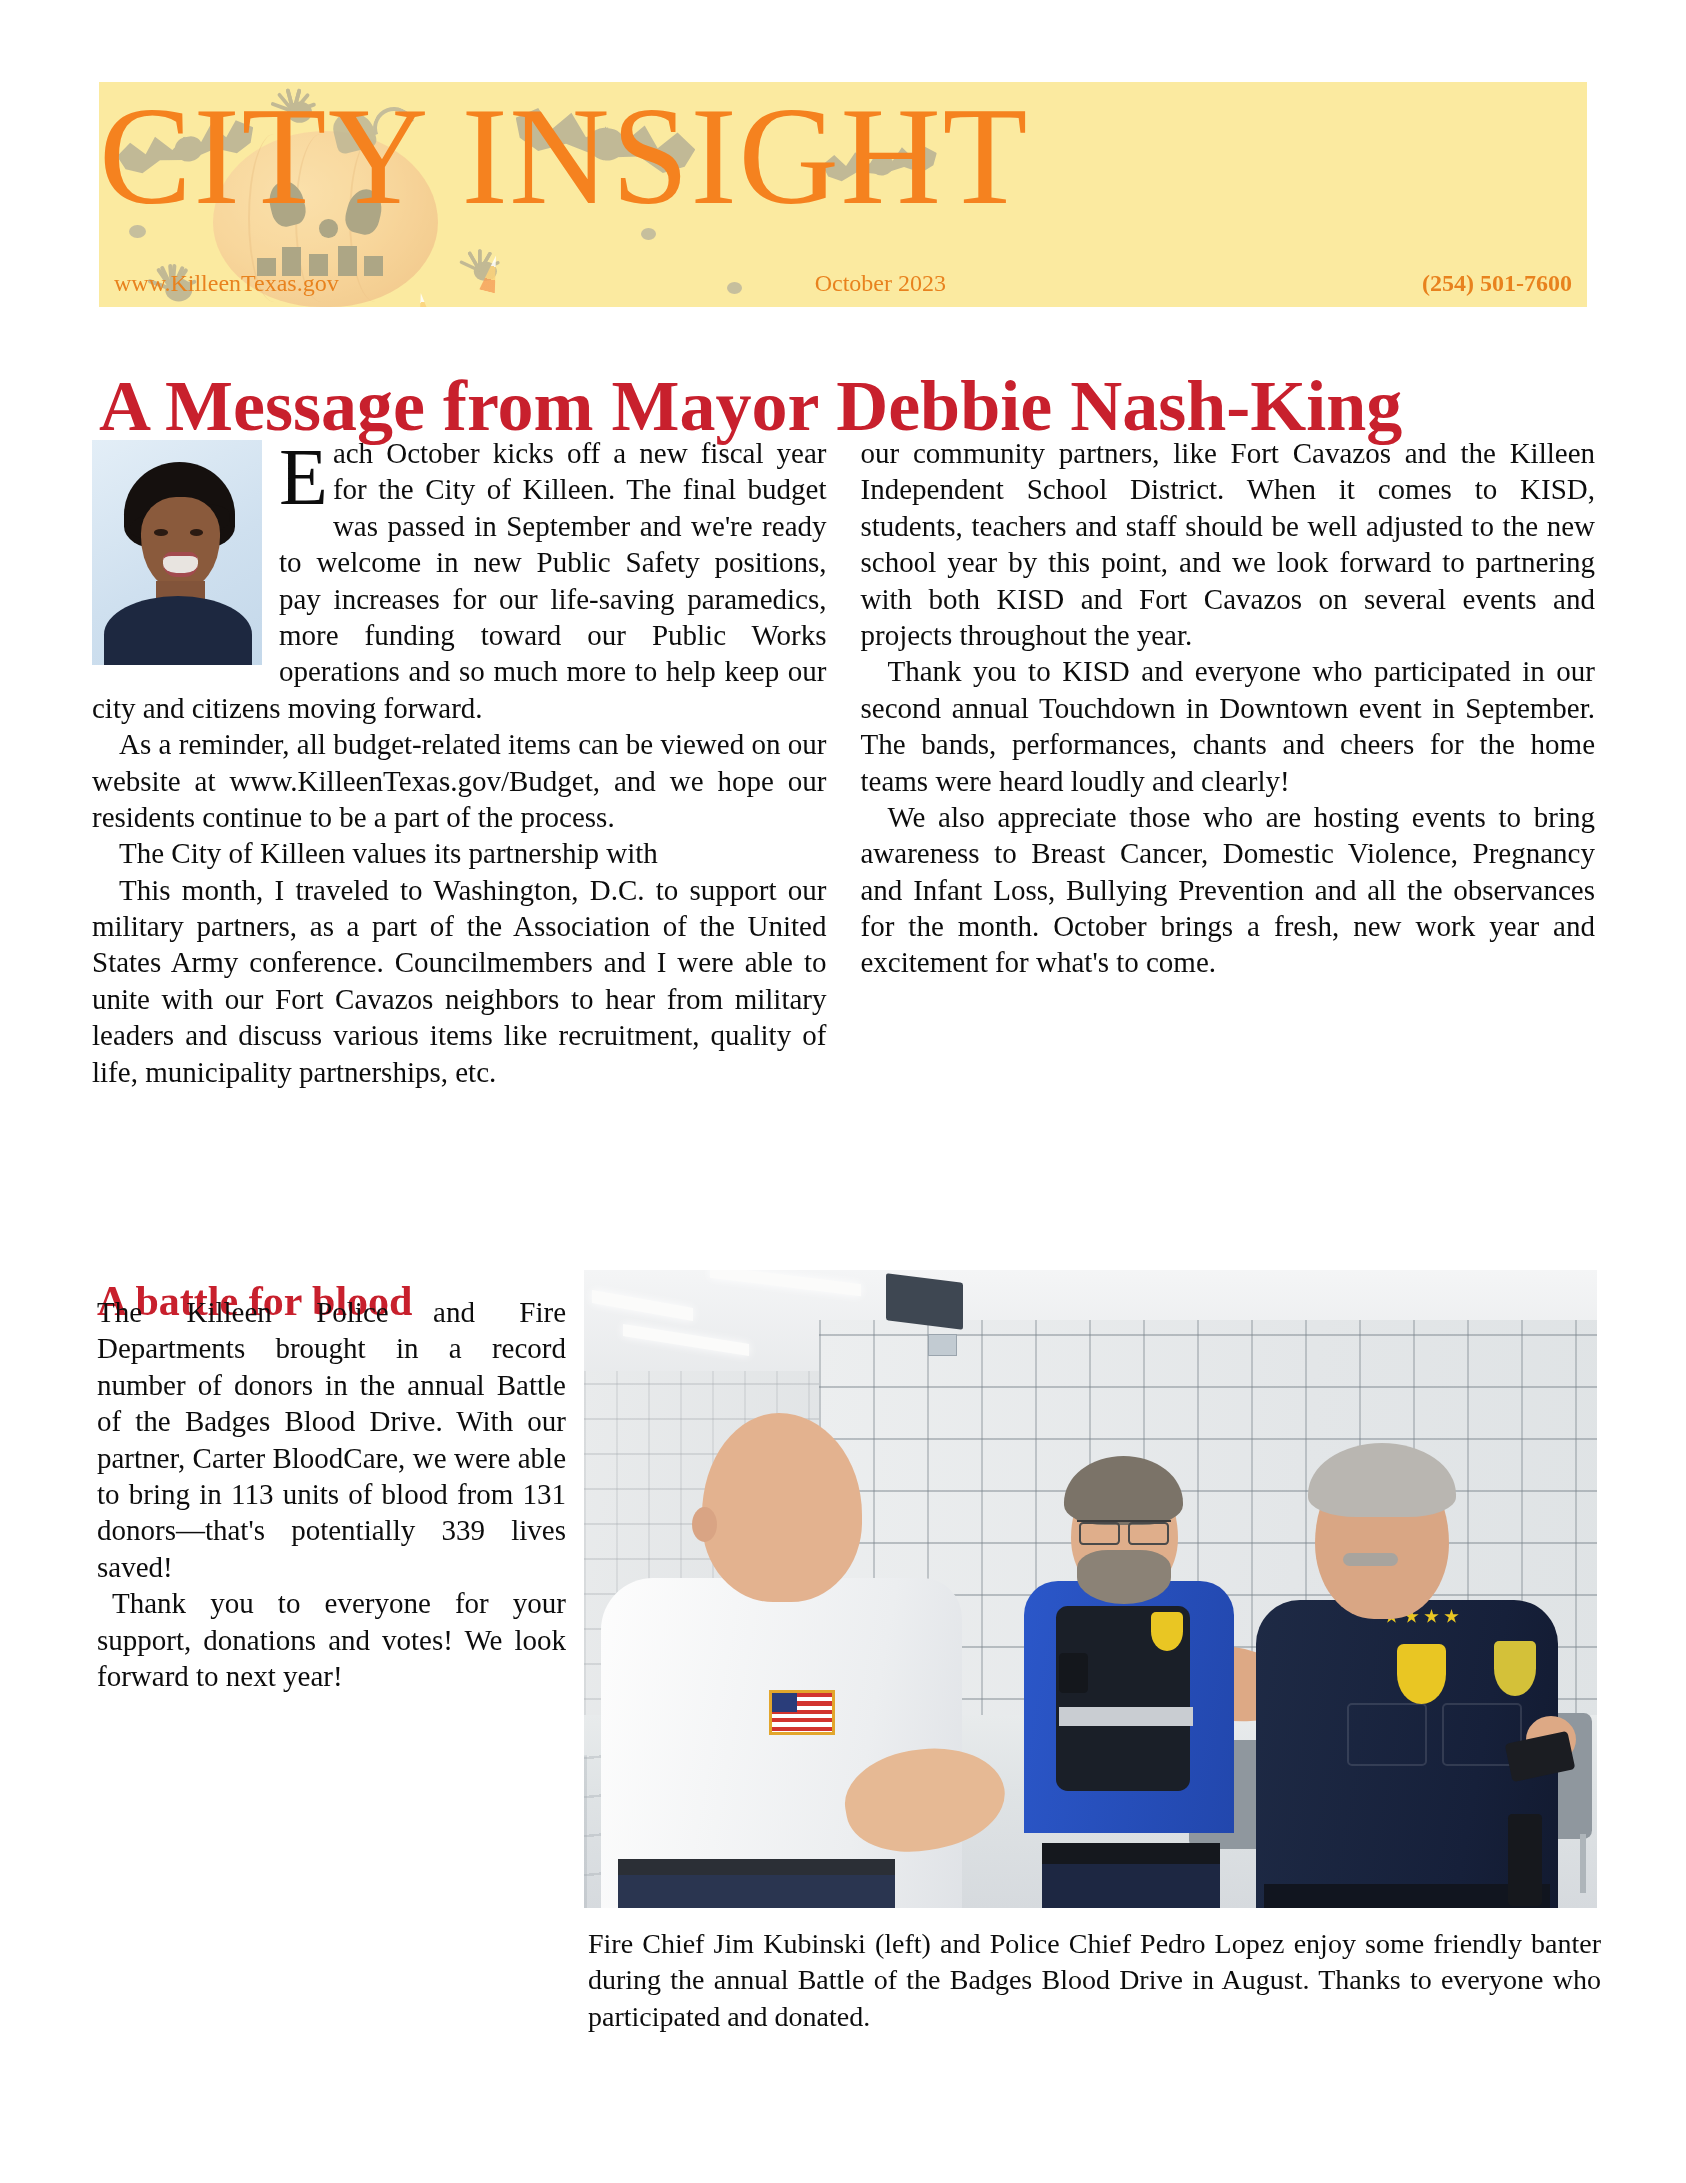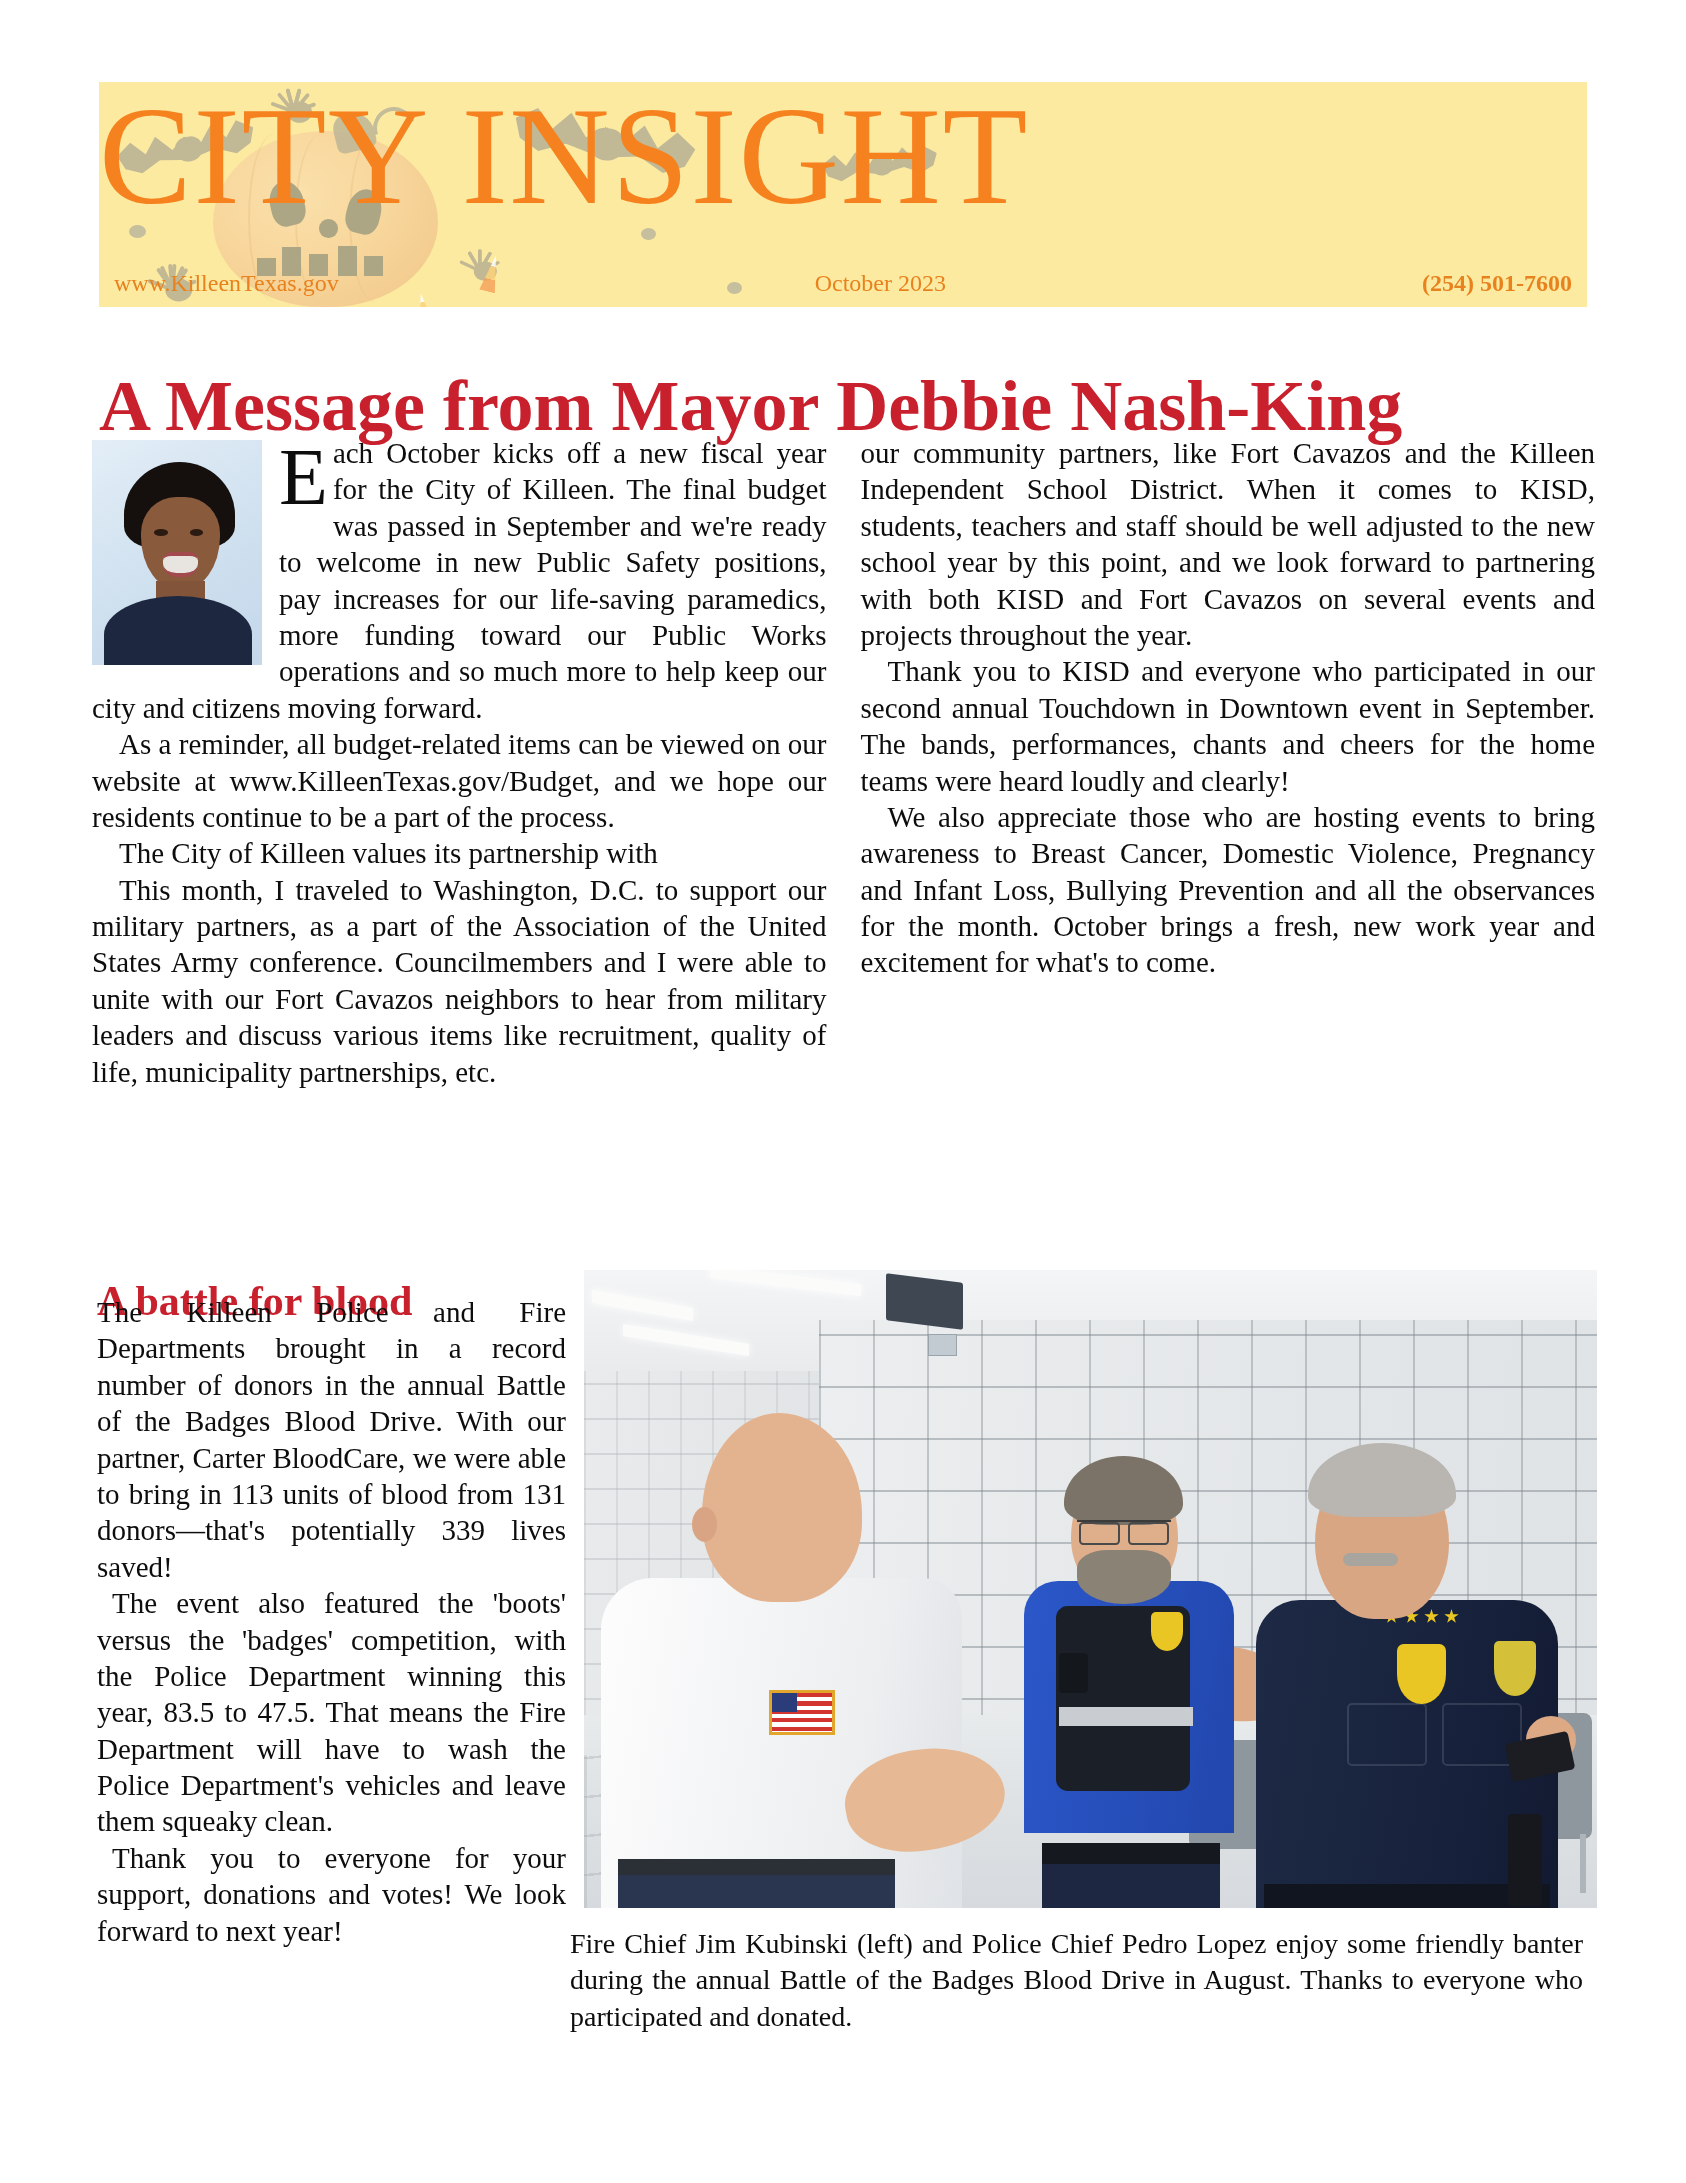--- a/index.html
+++ b/index.html
@@ -602,21 +602,21 @@
   }
   .p3 .hand {
     position: absolute; left: 270px; top: 265px;
     width: 50px; height: 47px;
     background: #dda985; border-radius: 50%;
   }
 
   
   .caption {
     position: absolute;
-    left: 570px;
+    left: 588px;
     top: 1926px;
     width: 1013px;
     font-size: 28px;
     line-height: 1.30;
     text-align: justify;
     color: #0d0d0d;
   }
 </style>
 </head>
 <body>
@@ -736,21 +736,20 @@
     <p class="first">our community partners, like Fort Cavazos and the Killeen Independent School District. When it comes to KISD, students, teachers and staff should be well adjusted to the new school year by this point, and we look forward to partnering with both KISD and Fort Cavazos on several events and projects throughout the year.</p>
     <p>Thank you to KISD and everyone who participated in our second annual Touchdown in Downtown event in September. The bands, performances, chants and cheers for the home teams were heard loudly and clearly!</p>
     <p>We also appreciate those who are hosting events to bring awareness to Breast Cancer, Domestic Violence, Pregnancy and Infant Loss, Bullying Prevention and all the observances for the month. October brings a fresh, new work year and excitement for what's to come.</p>
   </div>
 </div>
 
 <h2 class="battle-head">A battle for blood</h2>
 
 <div class="battle-col">
   <p>The Killeen Police and Fire Departments brought in a record number of donors in the annual Battle of the Badges Blood Drive. With our partner, Carter BloodCare, we were able to bring in 113 units of blood from 131 donors—that's potentially 339 lives saved!</p>
-  <p>The event also featured the 'boots' versus the 'badges' competition, with the Police Department winning this year, 83.5 to 47.5. That means the Fire Department will have to wash the Police Department's vehicles and leave them squeaky clean.</p>
   <p>Thank you to everyone for your support, donations and votes! We look forward to next year!</p>
 </div>
 
 <div class="photo">
   <div class="ph-ceiling"></div>
   <div class="ph-lightbar" style="left:8.4px; top:28.6px; width:101px; height:13.4px; transform:skewY(10deg);"></div>
   <div class="ph-lightbar" style="left:39px; top:64px; width:126px; height:11.8px; transform:skewY(9deg);"></div>
   <div class="ph-lightbar" style="left:126px; top:5px; width:151px; height:11.8px; transform:skewY(7deg);"></div>
   <div class="ph-wall-left"></div>
   <div class="ph-wall-tile"></div>

